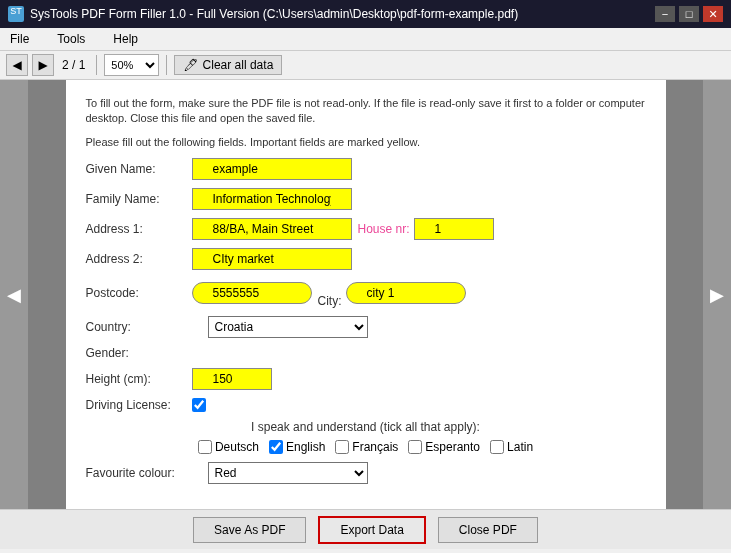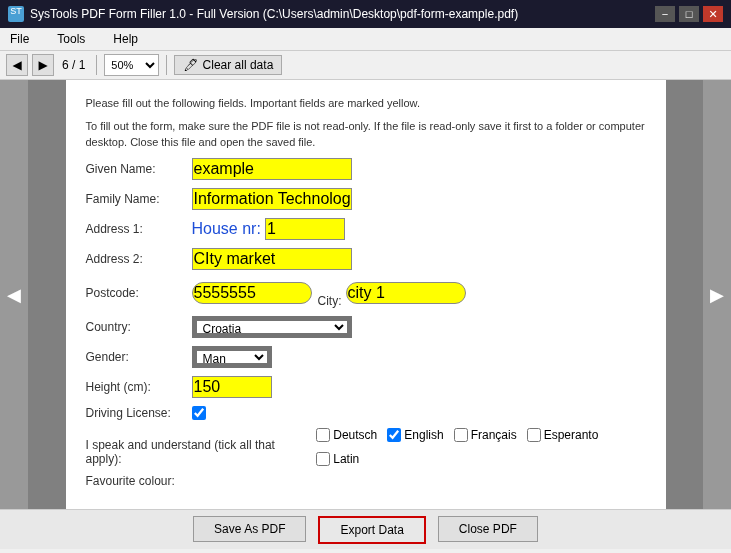--- a/index.html
+++ b/index.html
@@ -129,56 +129,57 @@
       font-size: 12px;
       color: #333;
       flex-shrink: 0;
       text-align: left;
     }
 
     .form-input {
       height: 22px;
       border: 1px solid #888;
       background: #ffff00;
-      font-size: 16px;
-      padding: 0 1px;
+      font-size: 12px;
+      padding: 0 20px;
     }
 
     .form-input.wide { width: 160px; }
     .form-input.medium { width: 120px; border-radius: 11px; }
     .form-input.small { width: 80px; }
 
     .form-select {
       height: 22px;
-      border: 5px solid #737373;
+      border: 1px solid #737373;
       background: white;
       font-size: 12px;
       padding: 0 2px;
       width: 160px;
+      margin-left: 16px;
     }
 
     .house-group { display: flex; align-items: center; gap: 4px; }
-    .house-label { font-size: 16px; color: #1d4ed8; }
+    .house-label { font-size: 12px; color: #ec4899; }
 
     .city-group { display: flex; align-items: center; gap: 4px; }
     .city-label { font-size: 12px; color: #333; margin-top: 16px; }
 
     .postcode-row { display: flex; align-items: center; gap: 6px; }
 
     .checkbox-input { width: 14px; height: 14px; cursor: pointer; }
 
     .languages-row { display: flex; align-items: center; gap: 10px; flex-wrap: wrap; }
     .lang-item { display: flex; align-items: center; gap: 3px; font-size: 12px; }
 
     
     .bottom-bar {
       background: #e8e8e8;
       border-top: 1px solid #ccc;
       display: flex;
-      align-items: flex-start;
+      align-items: center;
       justify-content: center;
       gap: 12px;
       padding: 6px 10px;
       height: 40px;
     }
 
     .bottom-btn {
       padding: 5px 20px;
       background: #e0e0e0;
       border: 1px solid #999;
@@ -211,21 +212,21 @@
 
 <div class="menu-bar">
   <span class="menu-item">File</span>
   <span class="menu-item">Tools</span>
   <span class="menu-item">Help</span>
 </div>
 
 <div class="toolbar">
   <button class="toolbar-btn">◀</button>
   <button class="toolbar-btn">▶</button>
-  <span class="page-indicator">6 / 1</span>
+  <span class="page-indicator">2 / 1</span>
   <div class="toolbar-sep"></div>
   <select class="zoom-select">
     <option>50%</option>
     <option>75%</option>
     <option>100%</option>
   </select>
   <div class="toolbar-sep"></div>
   <button class="clear-btn">
     <span>🖊</span>
     <span>Clear all data</span>
@@ -234,37 +235,38 @@
 
 <div class="main-area">
 
   <div class="nav-arrow">
     <span>◀</span>
   </div>
 
   <div class="pdf-area">
     <div class="pdf-page">
 
+      <div class="notice-text">To fill out the form, make sure the PDF file is not read-only. If the file is read-only save it first to a folder or computer desktop. Close this file and open the saved file.</div>
       <div class="notice-text">Please fill out the following fields. Important fields are marked yellow.</div>
-      <div class="notice-text">To fill out the form, make sure the PDF file is not read-only. If the file is read-only save it first to a folder or computer desktop. Close this file and open the saved file.</div>
 
       <div class="form-section">
 
         <div class="form-row">
           <span class="form-label">Given Name:</span>
           <input class="form-input wide" type="text" value="example" style="">
         </div>
 
         <div class="form-row">
           <span class="form-label">Family Name:</span>
           <input class="form-input wide" type="text" value="Information Technology" style="">
         </div>
 
         <div class="form-row">
           <span class="form-label">Address 1:</span>
+          <input class="form-input wide" type="text" value="88/BA, Main Street" style="">
           <div class="house-group">
             <span class="house-label">House nr:</span>
             <input class="form-input small" type="text" value="1" style="">
           </div>
         </div>
 
         <div class="form-row">
           <span class="form-label">Address 2:</span>
           <input class="form-input wide" type="text" value="CIty market" style="">
         </div>
@@ -282,37 +284,33 @@
           <span class="form-label">Country:</span>
           <select class="form-select">
             <option>Croatia</option>
             <option>Germany</option>
             <option>France</option>
           </select>
         </div>
 
         <div class="form-row">
           <span class="form-label">Gender:</span>
-          <select class="form-select" style="width:80px;">
-            <option>Man</option>
-            <option>Woman</option>
-          </select>
         </div>
 
         <div class="form-row">
           <span class="form-label">Height (cm):</span>
           <input class="form-input small" type="text" value="150" style="">
         </div>
 
         <div class="form-row">
           <span class="form-label">Driving License:</span>
           <input class="checkbox-input" type="checkbox" checked="" style="">
         </div>
 
-        <div class="form-row" style="flex-direction: row; align-items: flex-end; ">
+        <div class="form-row" style="flex-direction: column; align-items: center; ">
           <span style="font-size:12px; color:#333;">I speak and understand (tick all that apply):</span>
           <div class="languages-row" style="margin-left: 0;">
             <div class="lang-item">
               <input class="checkbox-input" type="checkbox" style="">
               <span>Deutsch</span>
             </div>
             <div class="lang-item">
               <input class="checkbox-input" type="checkbox" checked="" style="">
               <span>English</span>
             </div>
@@ -326,20 +324,25 @@
             </div>
             <div class="lang-item">
               <input class="checkbox-input" type="checkbox" style="">
               <span>Latin</span>
             </div>
           </div>
         </div>
 
         <div class="form-row">
           <span class="form-label">Favourite colour:</span>
+          <select class="form-select">
+            <option>Red</option>
+            <option>Blue</option>
+            <option>Green</option>
+          </select>
         </div>
 
       </div>
     </div>
   </div>
 
   <div class="nav-arrow">
     <span>▶</span>
   </div>
 </div>

